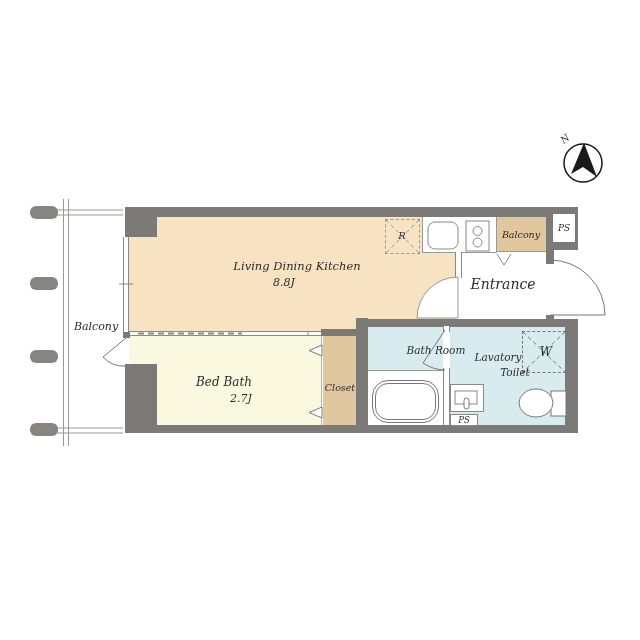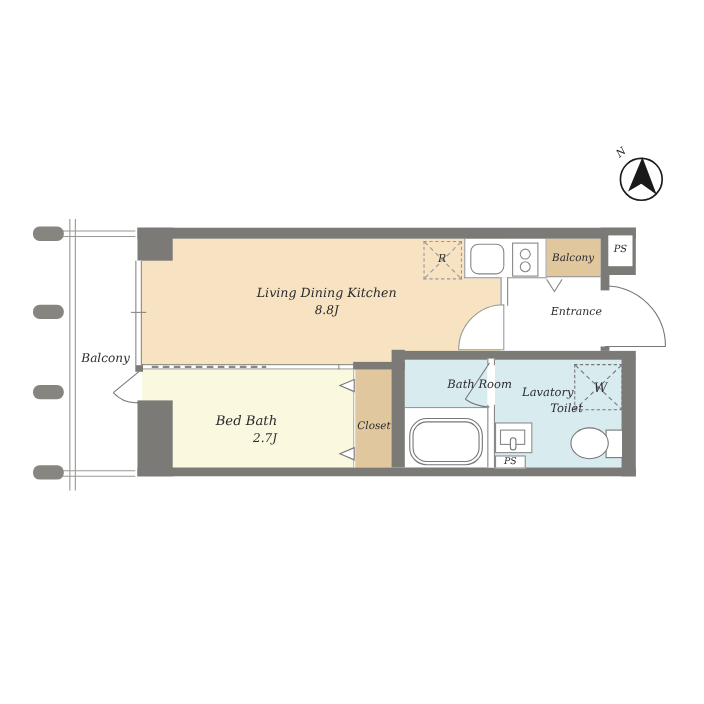--- a/index.html
+++ b/index.html
@@ -120,28 +120,28 @@
     <rect x="464" y="398" width="5" height="11" rx="2.5" fill="#fff" stroke="#777"></rect>
 
     <rect x="551" y="391" width="15" height="25" fill="#fff" stroke="#777"></rect>
     <ellipse cx="536" cy="403" rx="17" ry="14" fill="#fff" stroke="#777"></ellipse>
 
     <circle cx="583" cy="163" r="19" fill="#fff" stroke="#1a1a1a" stroke-width="1.5"></circle>
     <polygon points="584,143 597,177 583,167 571,174" fill="#1a1a1a"></polygon>
   </svg>
 
   <div class="txt" style="left:297px;top:267px;font-size:11.5px;text-align:center;">Living Dining Kitchen</div>
-  <div class="txt" style="left:297px;top:282px;font-size:11px;">8.8J</div>
+  <div class="txt" style="left:284px;top:282px;font-size:11px;">8.8J</div>
   <div class="txt" style="left:224px;top:382px;font-size:12px;">Bed Bath</div>
   <div class="txt" style="left:241px;top:398px;font-size:11px;">2.7J</div>
   <div class="txt" style="left:340px;top:388px;font-size:9.5px;">Closet</div>
   <div class="txt" style="left:404px;top:350px;font-size:10.5px;margin-left:32px;">Bath Room</div>
   <div class="txt" style="left:498px;top:357px;font-size:10.5px;font-style:italic;">Lavatory</div>
   <div class="txt" style="left:498px;top:372px;font-size:10.5px;margin-left:17px;">Toilet</div>
-  <div class="txt" style="left:524px;top:284px;font-size:10px;">Entrance</div>
+  <div class="txt" style="left:503px;top:284px;font-size:14px;">Entrance</div>
   <div class="txt" style="left:521px;top:235px;font-size:9.5px;">Balcony</div>
   <div class="txt" style="left:564px;top:228px;font-size:9px;">PS</div>
   <div class="txt" style="left:464px;top:420px;font-size:8.5px;">PS</div>
   <div class="txt" style="left:402px;top:236px;font-size:10px;">R</div>
   <div class="txt" style="left:546px;top:352px;font-size:12px;">W</div>
   <div class="txt" style="left:96px;top:326px;font-size:11px;">Balcony</div>
   <div class="txt" style="left:565px;top:139px;font-size:9.5px;transform:translate(-50%,-50%) rotate(-38deg);">N</div>
 
 </div>
 

